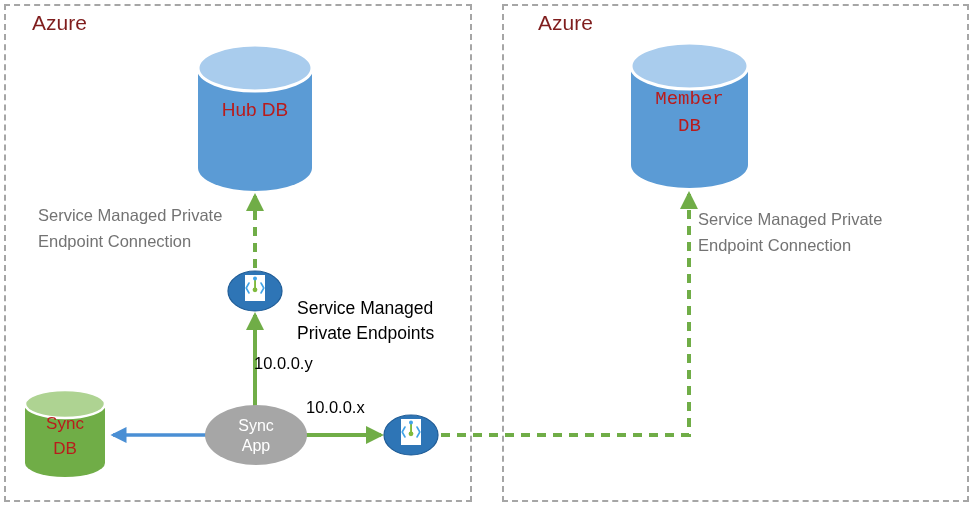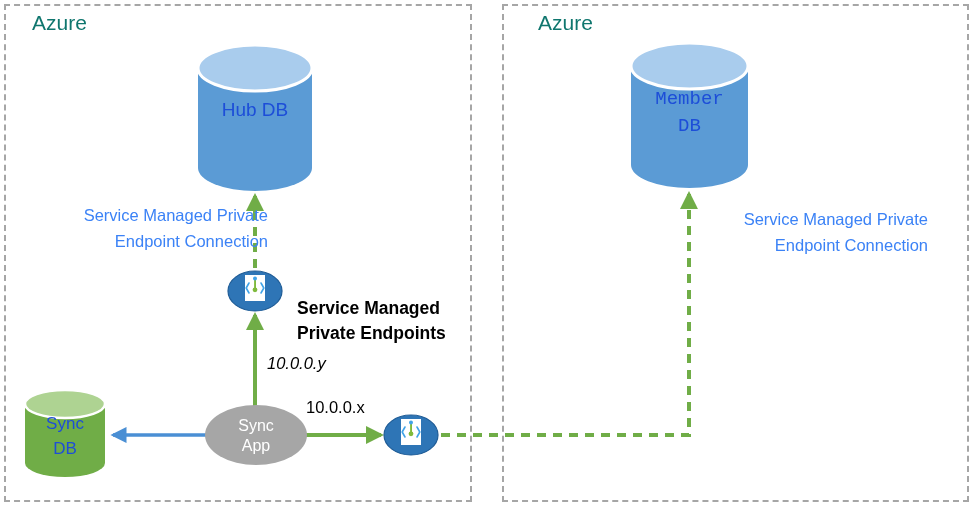--- a/index.html
+++ b/index.html
@@ -34,70 +34,69 @@
     background: transparent;
     box-sizing: border-box;
   }
   #panel-left  { left: 4px;   top: 4px; width: 468px; height: 498px; }
   #panel-right { left: 502px; top: 4px; width: 467px; height: 498px; }
 
   .panel-title {
     position: absolute;
     font-family: "Liberation Sans", sans-serif;
     font-size: 21px;
-    color: #0f766e;
+    color: #7f1d1d;
     white-space: nowrap;
   }
   #panel-left-title  { left: 32px;  top: 11px; }
   #panel-right-title { left: 538px; top: 11px; }
 
   
   .caption {
     position: absolute;
     font-family: "Liberation Sans", sans-serif;
     font-size: 16.5px;
     line-height: 26px;
-    color: #3b82f6;
-    white-space: pre-line;
-    text-align: right;
+    color: #737373;
+    white-space: pre-line;
   }
   #caption-hub    { left: 38px;  top: 202px; width: 230px; }
   #caption-member { left: 698px; top: 206px; width: 230px; }
 
   .caption-bold {
     position: absolute;
     font-family: "Liberation Sans", sans-serif;
-    font-weight: bold;
+    font-weight: normal;
     font-size: 17.5px;
     line-height: 25px;
     color: #000000;
     white-space: pre-line;
   }
   #caption-smpe { left: 297px; top: 296px; width: 185px; }
 
   .ip-label {
     position: absolute;
     font-family: "Liberation Sans", sans-serif;
     font-size: 16.5px;
     color: #000000;
     white-space: nowrap;
   }
-  #ip-hub    { left: 267px; top: 354px; font-style: italic; }
+  #ip-hub    { left: 254px; top: 354px; }
   #ip-member { left: 306px; top: 398px; }
 
   
   .cyl {
     position: absolute;
   }
   .cyl .cyl-label {
     position: absolute;
     left: 0;
     width: 100%;
     text-align: center;
-    color: #1d4ed8;
+    color: #b91c1c;
     font-family: "Liberation Sans", sans-serif;
     white-space: pre-line;
     pointer-events: none;
   }
   #db-hub    { left: 196px; top: 44px;  width: 118px; height: 148px; }
   #db-member { left: 629px; top: 42px;  width: 121px; height: 147px; }
   #db-sync   { left: 24px;  top: 390px; width: 82px;  height: 88px;  }
 
   #db-hub .cyl-label    { top: 54px;  font-size: 19px; line-height: 24px; }
   #db-member .cyl-label { top: 44px;  font-size: 19px; line-height: 27px; font-family: Liberation Mono, monospace; }

